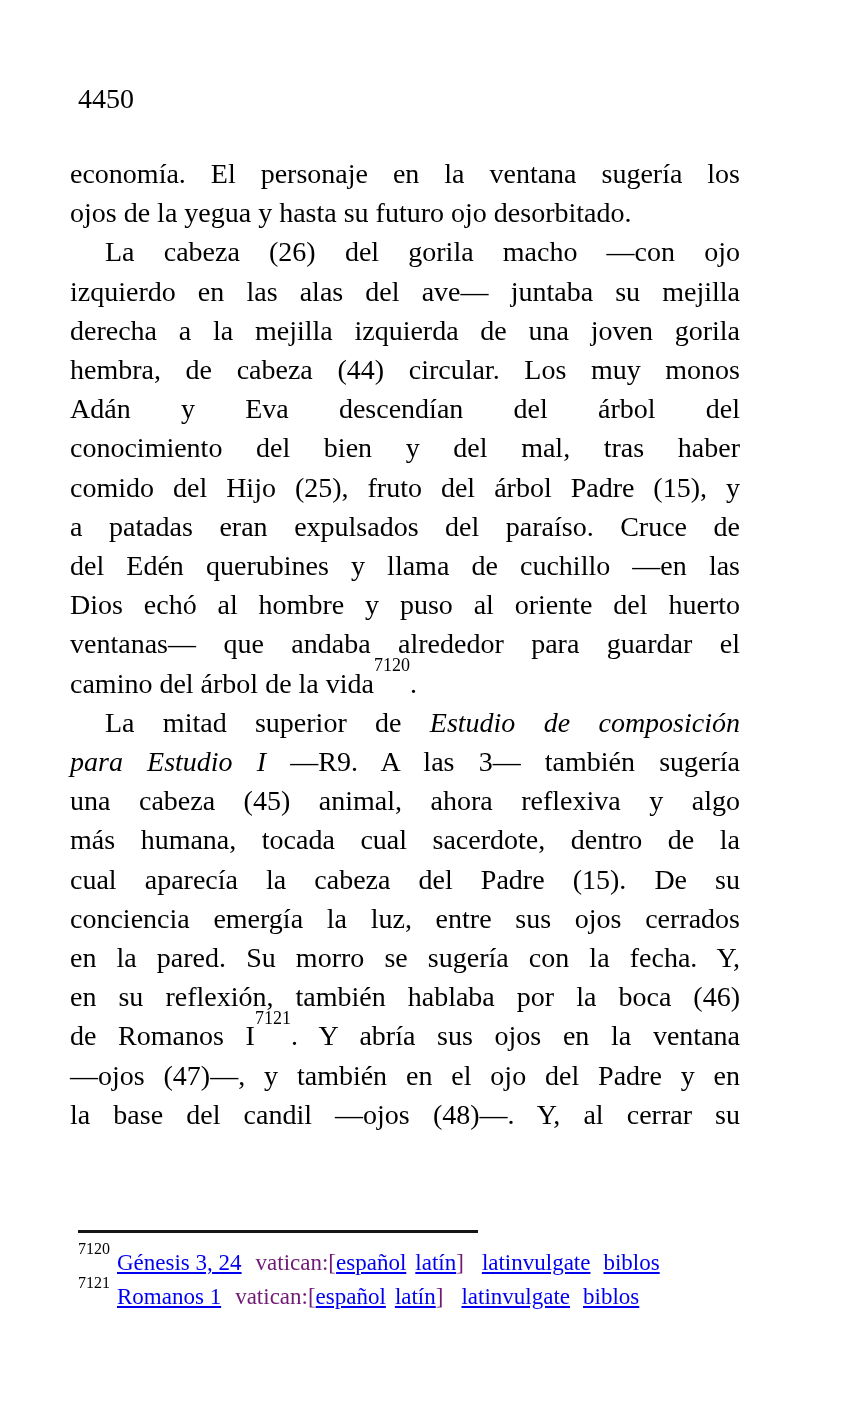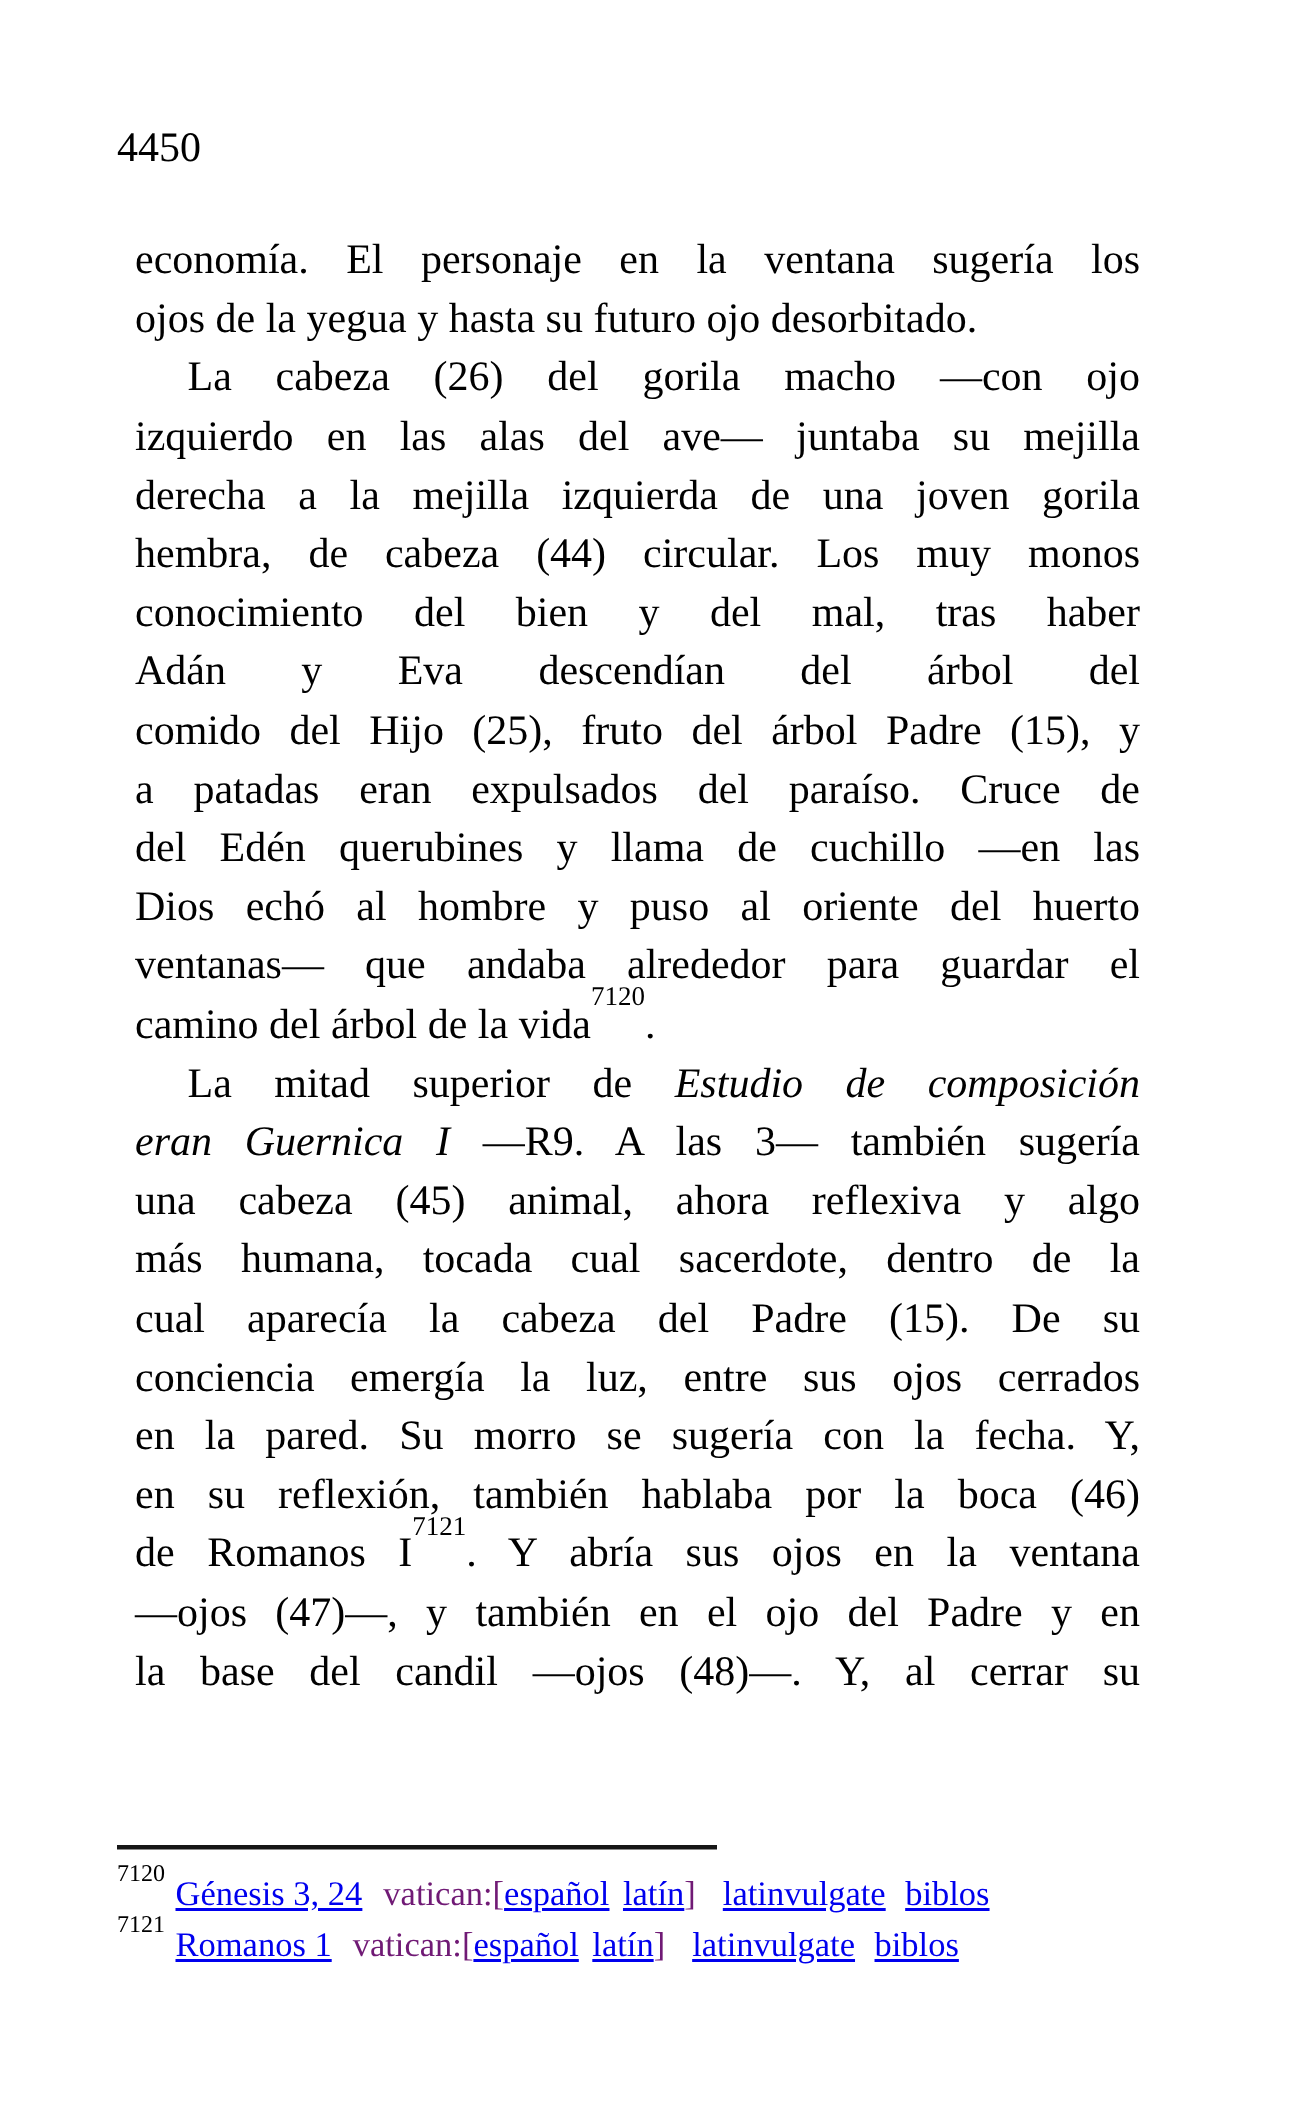--- a/index.html
+++ b/index.html
@@ -9,21 +9,21 @@
     background:#ffffff;
     font-family:"Liberation Serif","DejaVu Serif",serif;
     color:#000000;
     overflow:hidden;
   }
   .pagenum{
     position:absolute;left:78px;top:84px;
     font-size:28px;line-height:30px;
   }
   .bodytext{
-    position:absolute;left:90px;top:154px;width:670px;
+    position:absolute;left:70px;top:154px;width:670px;
     font-size:28px;line-height:39.2px;
   }
   .ln{
     text-align:justify;
     text-align-last:justify;
     white-space:normal;
   }
   .ln.last{
     text-align-last:left;
   }
@@ -71,31 +71,31 @@
 
   <div class="bodytext">
 
     <div class="ln">economía. El personaje en la ventana sugería los</div>
     <div class="ln last">ojos de la yegua y hasta su futuro ojo desorbitado.</div>
 
     <div class="ln ind">La cabeza (26) del gorila macho —con ojo</div>
     <div class="ln">izquierdo en las alas del ave— juntaba su mejilla</div>
     <div class="ln">derecha a la mejilla izquierda de una joven gorila</div>
     <div class="ln">hembra, de cabeza (44) circular. Los muy monos</div>
+    <div class="ln">Adán y Eva descendían del árbol del</div>
     <div class="ln">conocimiento del bien y del mal, tras haber</div>
-    <div class="ln">Adán y Eva descendían del árbol del</div>
     <div class="ln">comido del Hijo (25), fruto del árbol Padre (15), y</div>
     <div class="ln">a patadas eran expulsados del paraíso. Cruce de</div>
     <div class="ln">del Edén querubines y llama de cuchillo —en las</div>
     <div class="ln">Dios echó al hombre y puso al oriente del huerto</div>
     <div class="ln">ventanas— que andaba alrededor para guardar el</div>
     <div class="ln last"><span>camino del árbol de la vida</span><sup class="fnref">7120</sup><span>.</span></div>
 
     <div class="ln ind"><span>La mitad superior de </span><span class="it">Estudio de composición</span></div>
-    <div class="ln"><span class="it">eran Guernica I</span><span> —R9. A las 3— también sugería</span></div>
+    <div class="ln"><span class="it">para Estudio I</span><span> —R9. A las 3— también sugería</span></div>
     <div class="ln">una cabeza (45) animal, ahora reflexiva y algo</div>
     <div class="ln">más humana, tocada cual sacerdote, dentro de la</div>
     <div class="ln">cual aparecía la cabeza del Padre (15). De su</div>
     <div class="ln">conciencia emergía la luz, entre sus ojos cerrados</div>
     <div class="ln">en la pared. Su morro se sugería con la fecha. Y,</div>
     <div class="ln">en su reflexión, también hablaba por la boca (46)</div>
     <div class="ln"><span>de Romanos I</span><sup class="fnref">7121</sup><span>. Y abría sus ojos en la ventana</span></div>
     <div class="ln">—ojos (47)—, y también en el ojo del Padre y en</div>
     <div class="ln">la base del candil —ojos (48)—. Y, al cerrar su</div>
   </div>

